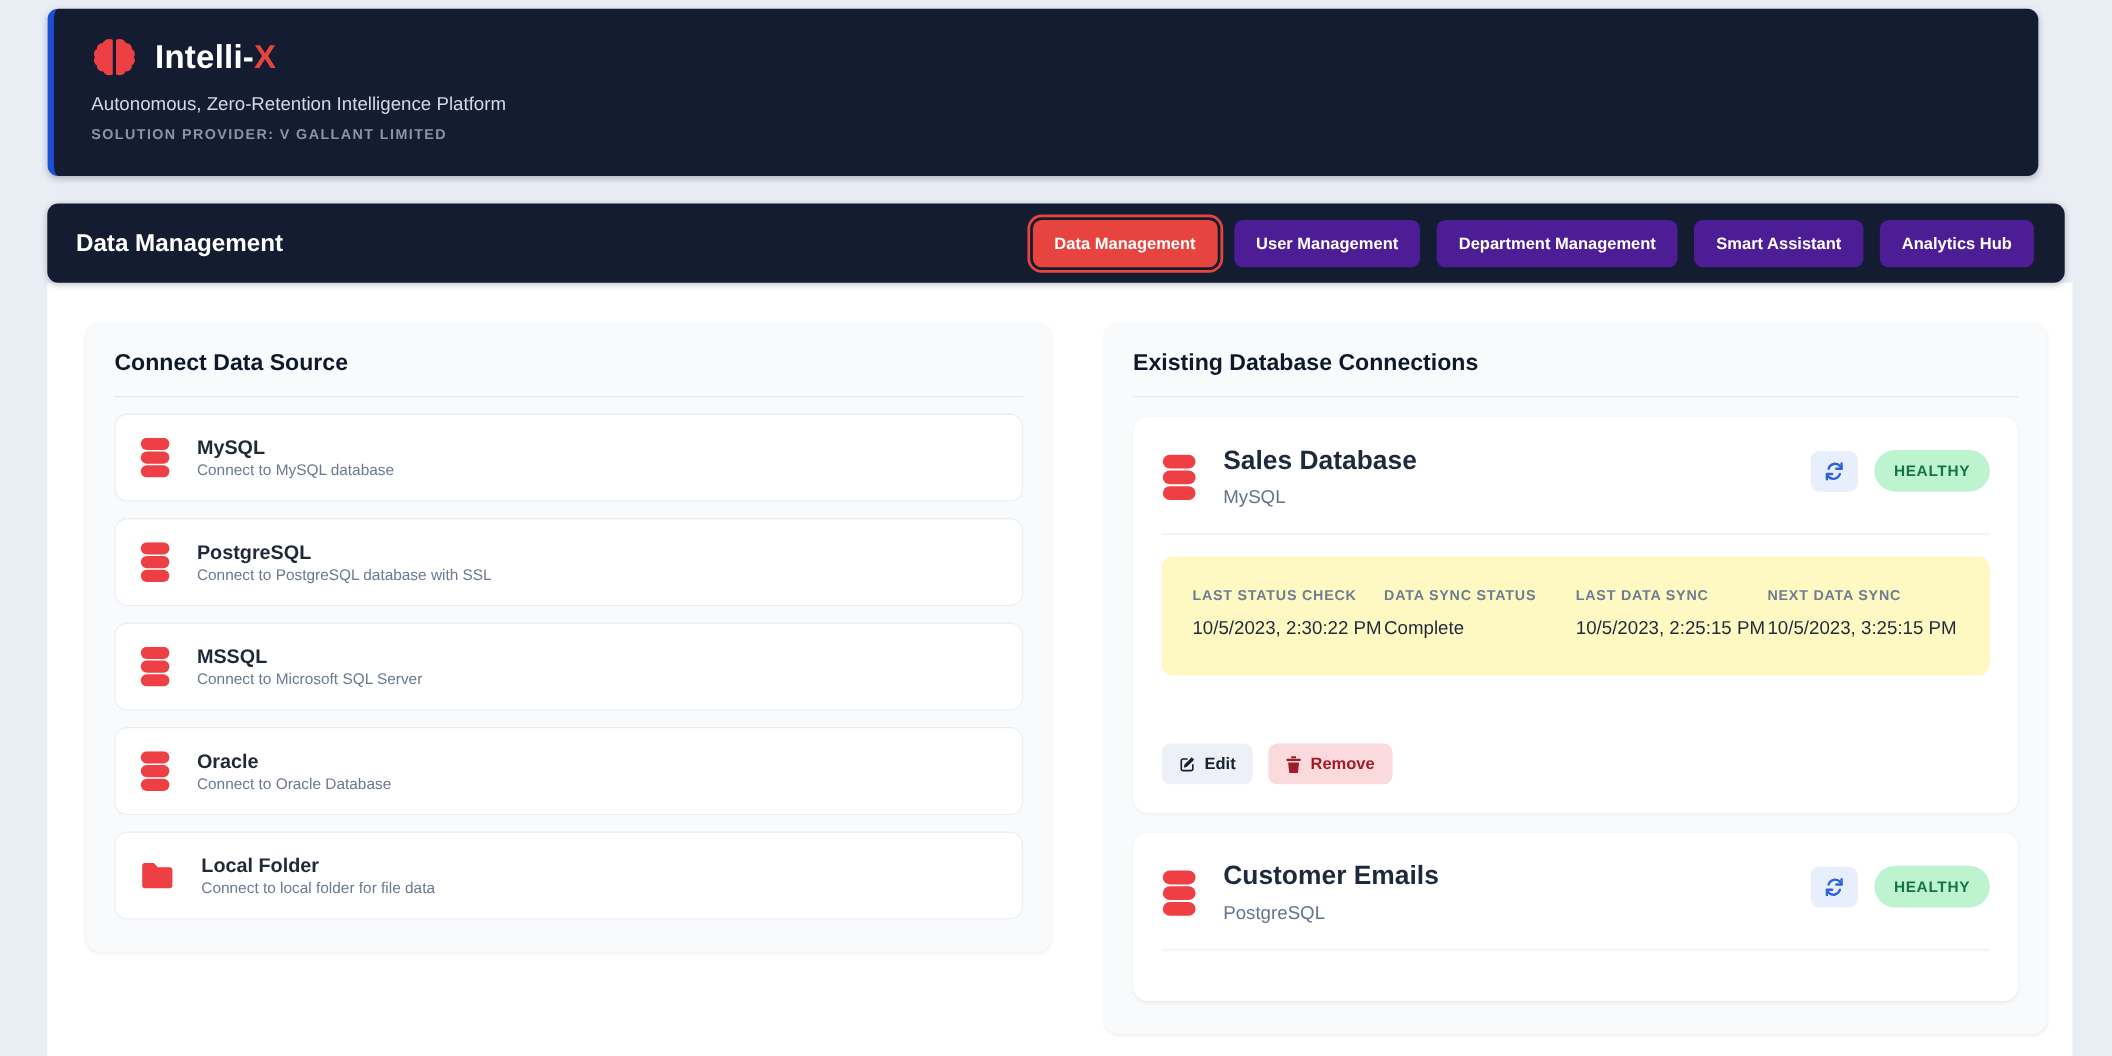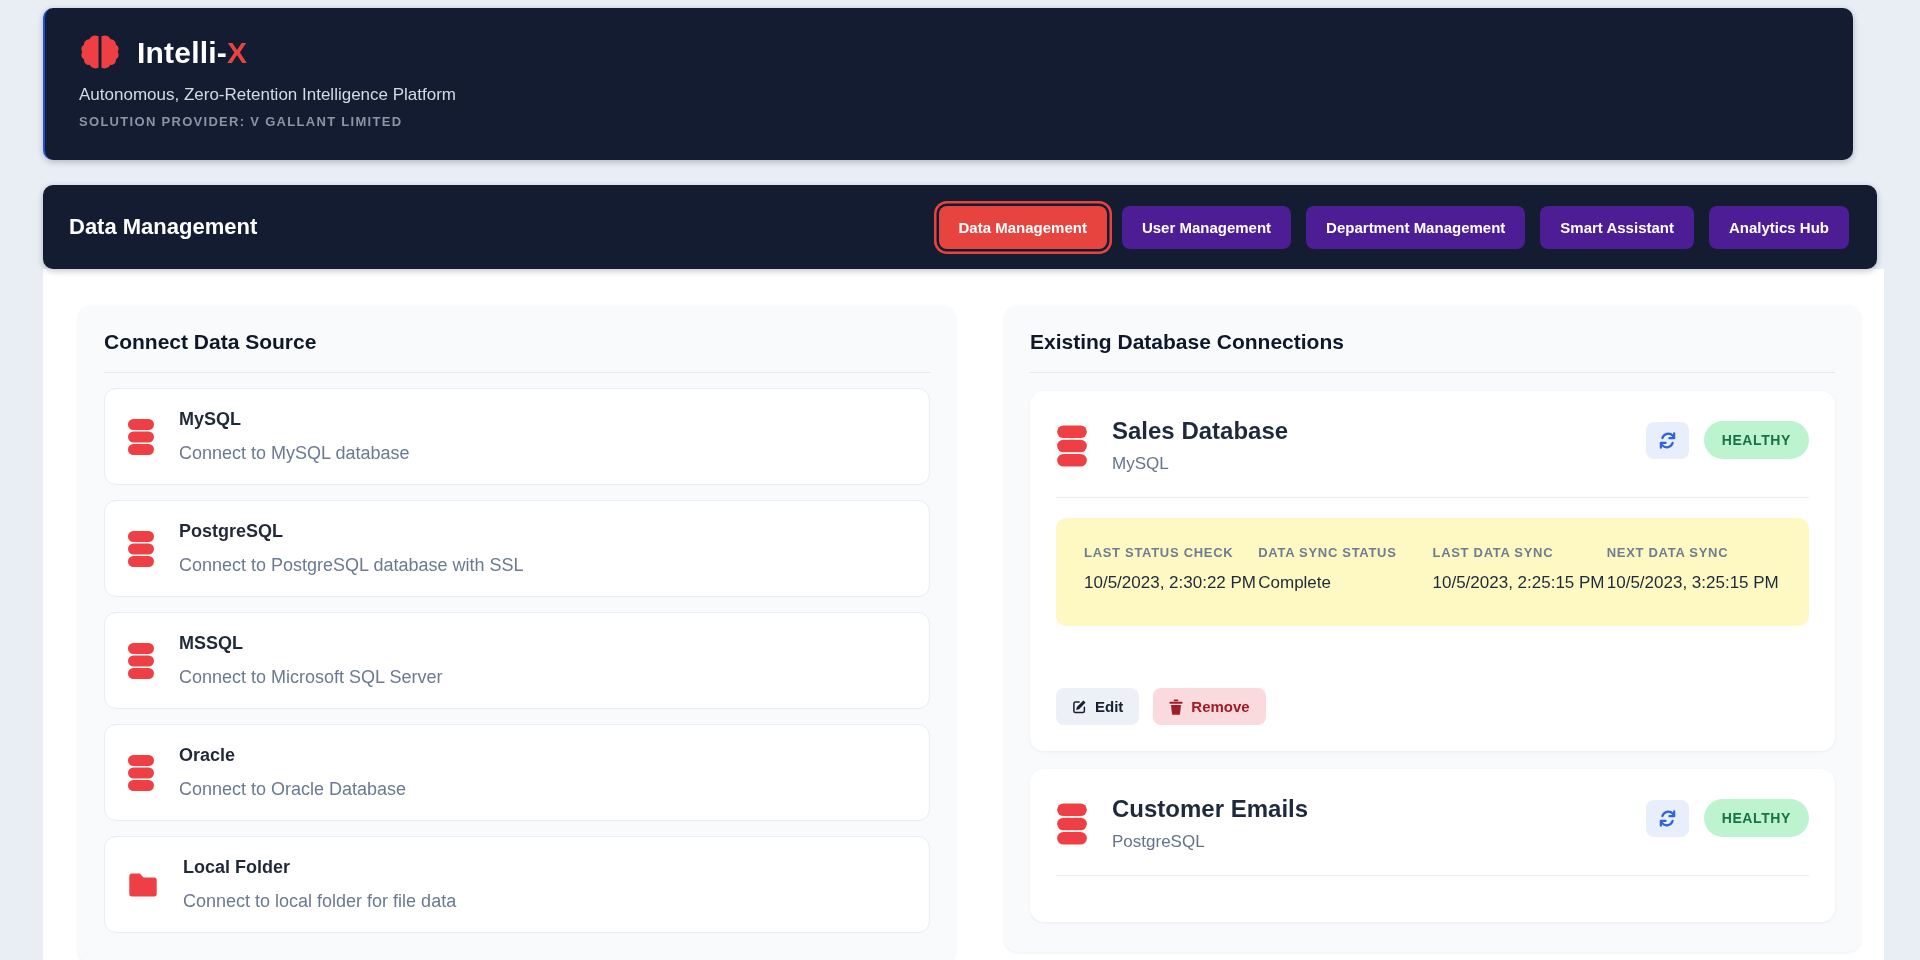--- a/index.html
+++ b/index.html
@@ -8,35 +8,35 @@
     background: #e9eef5;
     font-family: "Liberation Sans", "DejaVu Sans", sans-serif;
     color: #1e293b;
   }
 
   
   .header-card {
     margin: 8px 67px 0 43px;
     height: 152px;
     background: #131c30;
-    border-left: 2px solid #1d4ed8;
+    border-left: 6px solid #1d4ed8;
     border-radius: 10px;
     padding: 25px 0 0 34px;
     box-shadow: 0 2px 6px rgba(15, 23, 42, 0.25);
   }
   .logo-row { display: flex; align-items: center; gap: 16px; }
   .brand-title { font-size: 30px; font-weight: 800; color: #ffffff; letter-spacing: 0.2px; }
   .brand-title .accent { color: #e8443f; }
   .header-subtitle { margin-top: 12px; font-size: 17px; color: #d3dae4; }
   .header-provider { margin-top: 9px; font-size: 13px; font-weight: 700; color: #8b95a7; letter-spacing: 1.3px; }
 
   
   .nav-bar {
     margin: 25px 43px 0 43px;
-    height: 84px;
+    height: 72px;
     background: #131c30;
     border-radius: 10px;
     display: flex;
     align-items: center;
     justify-content: space-between;
     padding: 0 28px 0 26px;
     box-shadow: 0 2px 6px rgba(15, 23, 42, 0.25);
     position: relative;
     z-index: 2;
   }
@@ -85,21 +85,21 @@
     border: 1px solid #e8edf4;
     border-radius: 12px;
     padding: 20px 22px;
     margin-top: 15px;
     display: flex;
     align-items: center;
     gap: 24px;
     cursor: pointer;
   }
   .source-name { font-size: 18px; font-weight: 700; color: #1f2937; }
-  .source-desc { font-size: 18px; color: #6b7a90; margin-top: 13px; }
+  .source-desc { font-size: 14px; color: #6b7a90; margin-top: 1px; }
 
   
   .conn-card {
     background: #ffffff;
     border-radius: 14px;
     padding: 26px;
     margin-top: 18px;
     box-shadow: 0 1px 3px rgba(15, 23, 42, 0.06);
   }
   .conn-head { display: flex; justify-content: space-between; align-items: flex-start; }

